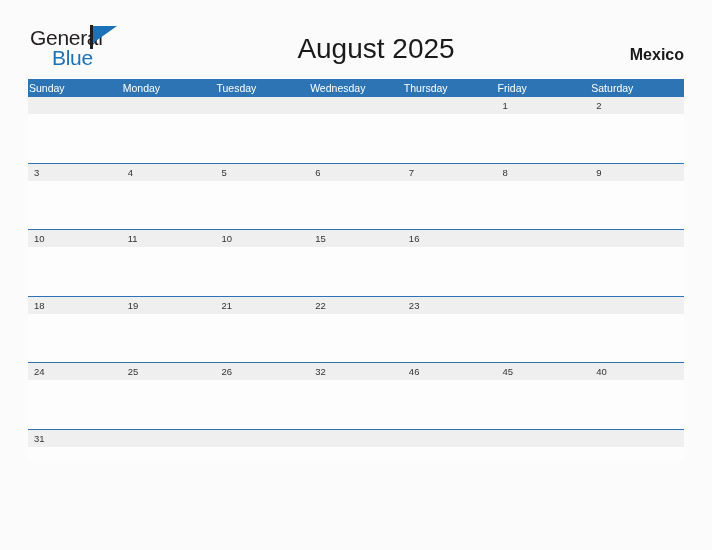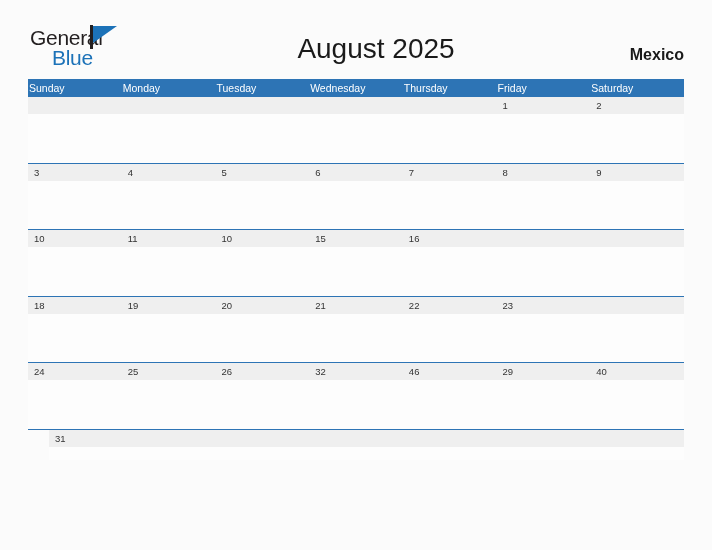--- a/index.html
+++ b/index.html
@@ -133,21 +133,20 @@
 
   .week-row {
     border-bottom: 1.5px solid #2d74b5;
     height: 66.5px;
     box-sizing: border-box;
     background: #fdfdfd;
   }
   .week-row.last {
     border-bottom: none;
     height: 30px;
-    margin-left: 21px;
   }
 
   .date-band {
     display: grid;
     grid-template-columns: repeat(7, 1fr);
     background: #efefef;
     height: 17px;
   }
   .date-cell {
     font-size: 9.5px;
@@ -233,36 +232,35 @@
         <div class="date-cell">15</div>
         <div class="date-cell">16</div>
       </div>
       <div class="event-band"></div>
     </div>
 
     <div class="week-row">
       <div class="date-band">
         <div class="date-cell">18</div>
         <div class="date-cell">19</div>
-        <div class="date-cell">20</div>
         <div class="date-cell">21</div>
         <div class="date-cell">22</div>
         <div class="date-cell">23</div>
       </div>
       <div class="event-band"></div>
     </div>
 
     <div class="week-row">
       <div class="date-band">
         <div class="date-cell">24</div>
         <div class="date-cell">25</div>
         <div class="date-cell">26</div>
         <div class="date-cell">32</div>
         <div class="date-cell">46</div>
-        <div class="date-cell">29</div>
+        <div class="date-cell">45</div>
         <div class="date-cell">40</div>
       </div>
       <div class="event-band"></div>
     </div>
 
     <div class="week-row last">
       <div class="date-band">
         <div class="date-cell">31</div>
         <div class="date-cell"></div>
         <div class="date-cell"></div>

